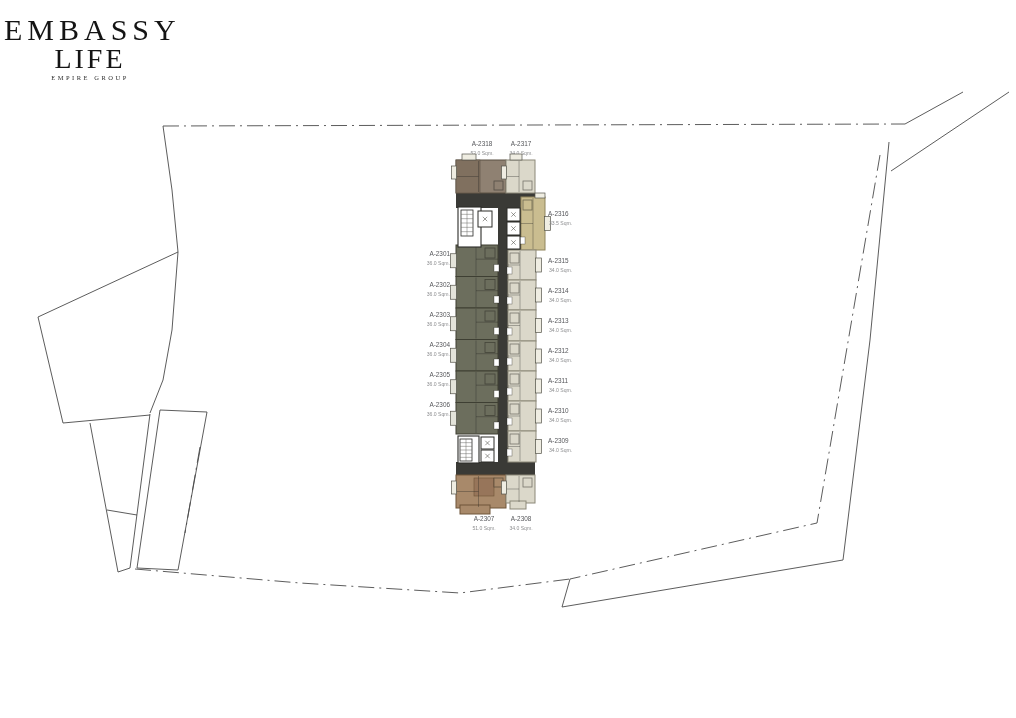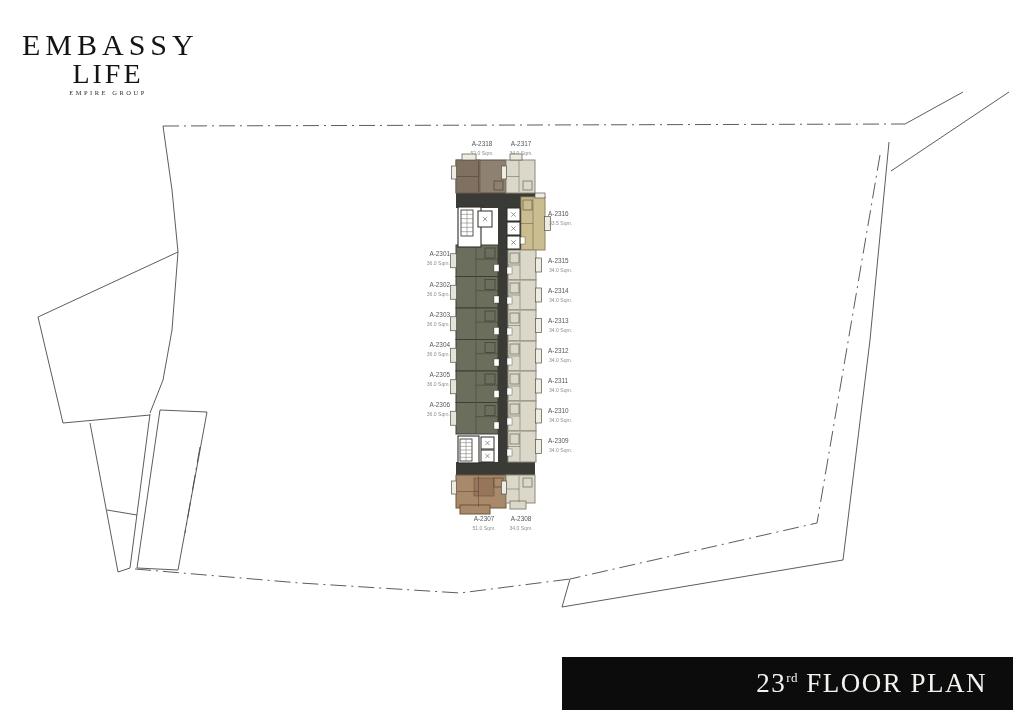--- a/index.html
+++ b/index.html
@@ -1,20 +1,20 @@
 <!DOCTYPE html>
 <html><head>
 <meta charset="utf-8">
 <style>
   html,body{margin:0;padding:0;background:#ffffff;}
   .canvas{position:relative;width:1016px;height:718px;background:#ffffff;overflow:hidden;
           font-family:"Liberation Sans",sans-serif;}
   
-  .brand{position:absolute;left:22px;top:14px;width:172px;text-align:center;
-         font-family:"Liberation Serif",serif;color:#141414;margin-top:15px;}
+  .brand{position:absolute;left:4px;top:14px;width:172px;text-align:center;
+         font-family:"Liberation Serif",serif;color:#141414;}
   .brand-name{font-size:30px;letter-spacing:5px;line-height:32px;}
   .brand-sub{font-size:28px;letter-spacing:3px;line-height:26px;}
   .brand-group{font-size:6.5px;letter-spacing:2.5px;color:#2d2d2d;margin-top:2px;}
   
   #plan-svg{position:absolute;left:0;top:0;}
   #plan-svg text{font-family:"Liberation Sans",sans-serif;}
   .u-name{font-size:6.4px;fill:#55565a;}
   .u-area{font-size:5.1px;fill:#8e8f91;}
   
   .floor-bar{position:absolute;left:562px;top:657px;width:451px;height:53px;background:#0c0c0c;
@@ -285,17 +285,14 @@
           <rect x="481" y="450" width="13" height="12" fill="#ffffff" stroke="#2c2c29" stroke-width="1"></rect>
           <line x1="485.3" y1="453.8" x2="489.7" y2="458.2" stroke="#55554f" stroke-width="0.6"></line>
           <line x1="485.3" y1="458.2" x2="489.7" y2="453.8" stroke="#55554f" stroke-width="0.6"></line>
         </g>
         <rect x="462" y="154" width="14" height="6" fill="#efede2" stroke="#55544a" stroke-width="0.7"></rect>
         <rect x="510" y="154" width="12" height="6" fill="#efede2" stroke="#55544a" stroke-width="0.7"></rect>
         <rect x="535" y="193" width="10" height="5" fill="#efede2" stroke="#55544a" stroke-width="0.7"></rect>
       </g>
     </svg>
 
-  <div class="floor-bar">
-    <span class="txt"><span>23</span><sup>rd</sup><span> FLOOR PLAN</span></span>
-  </div>
 
 </div>
 
 </body></html>

